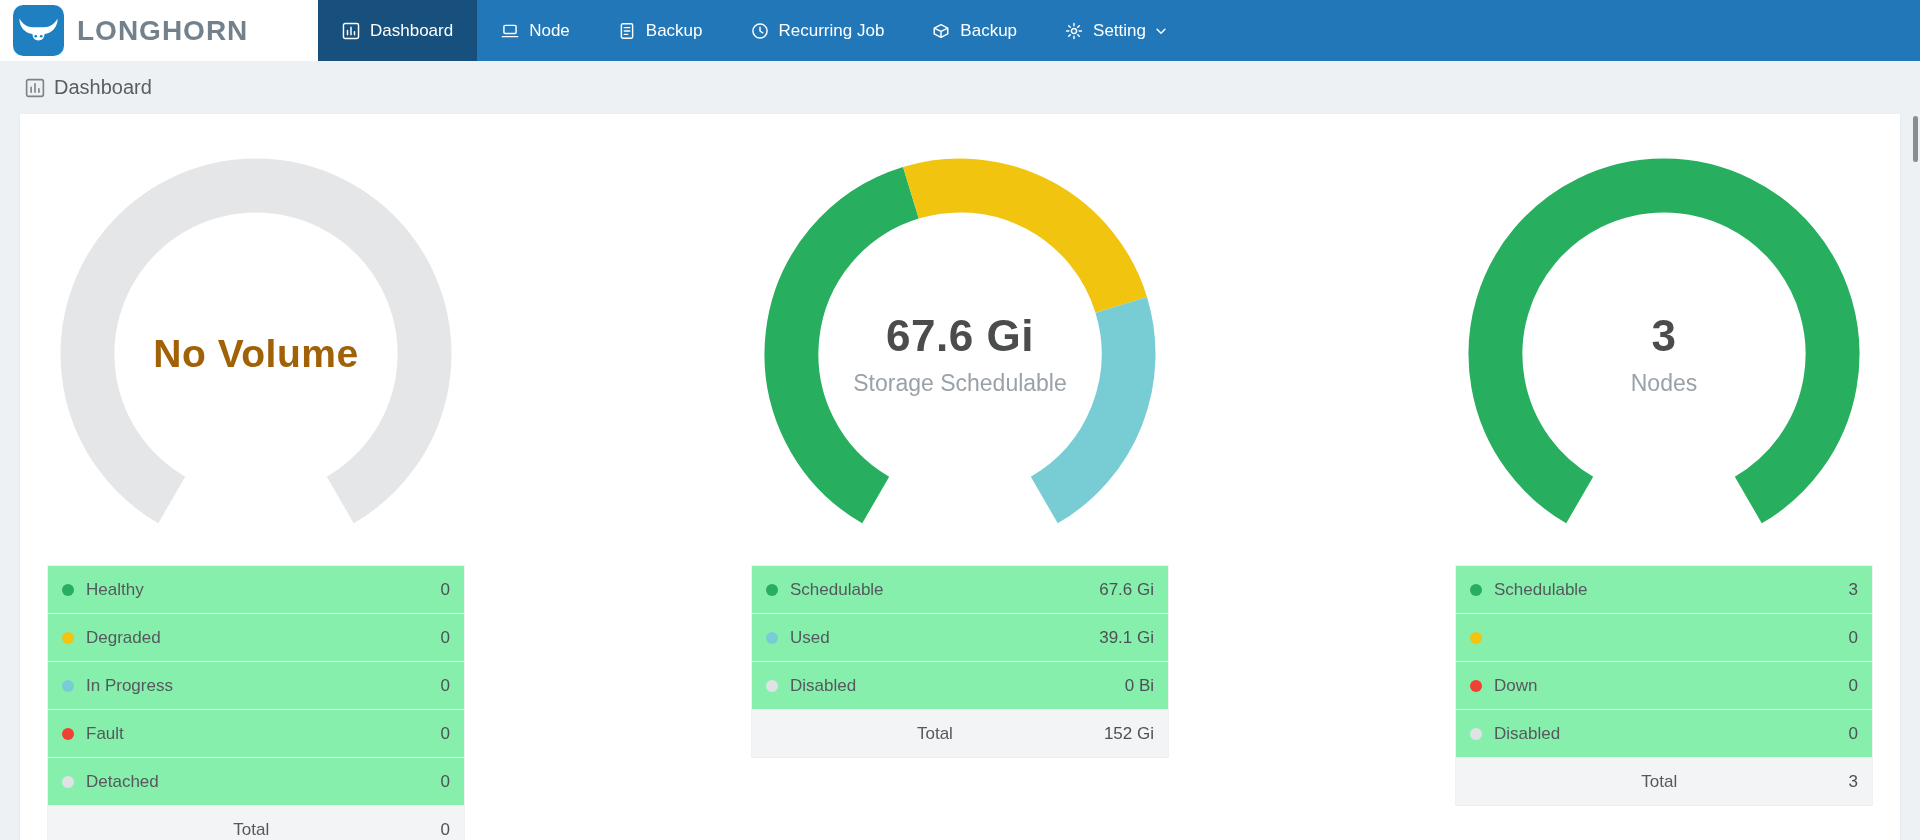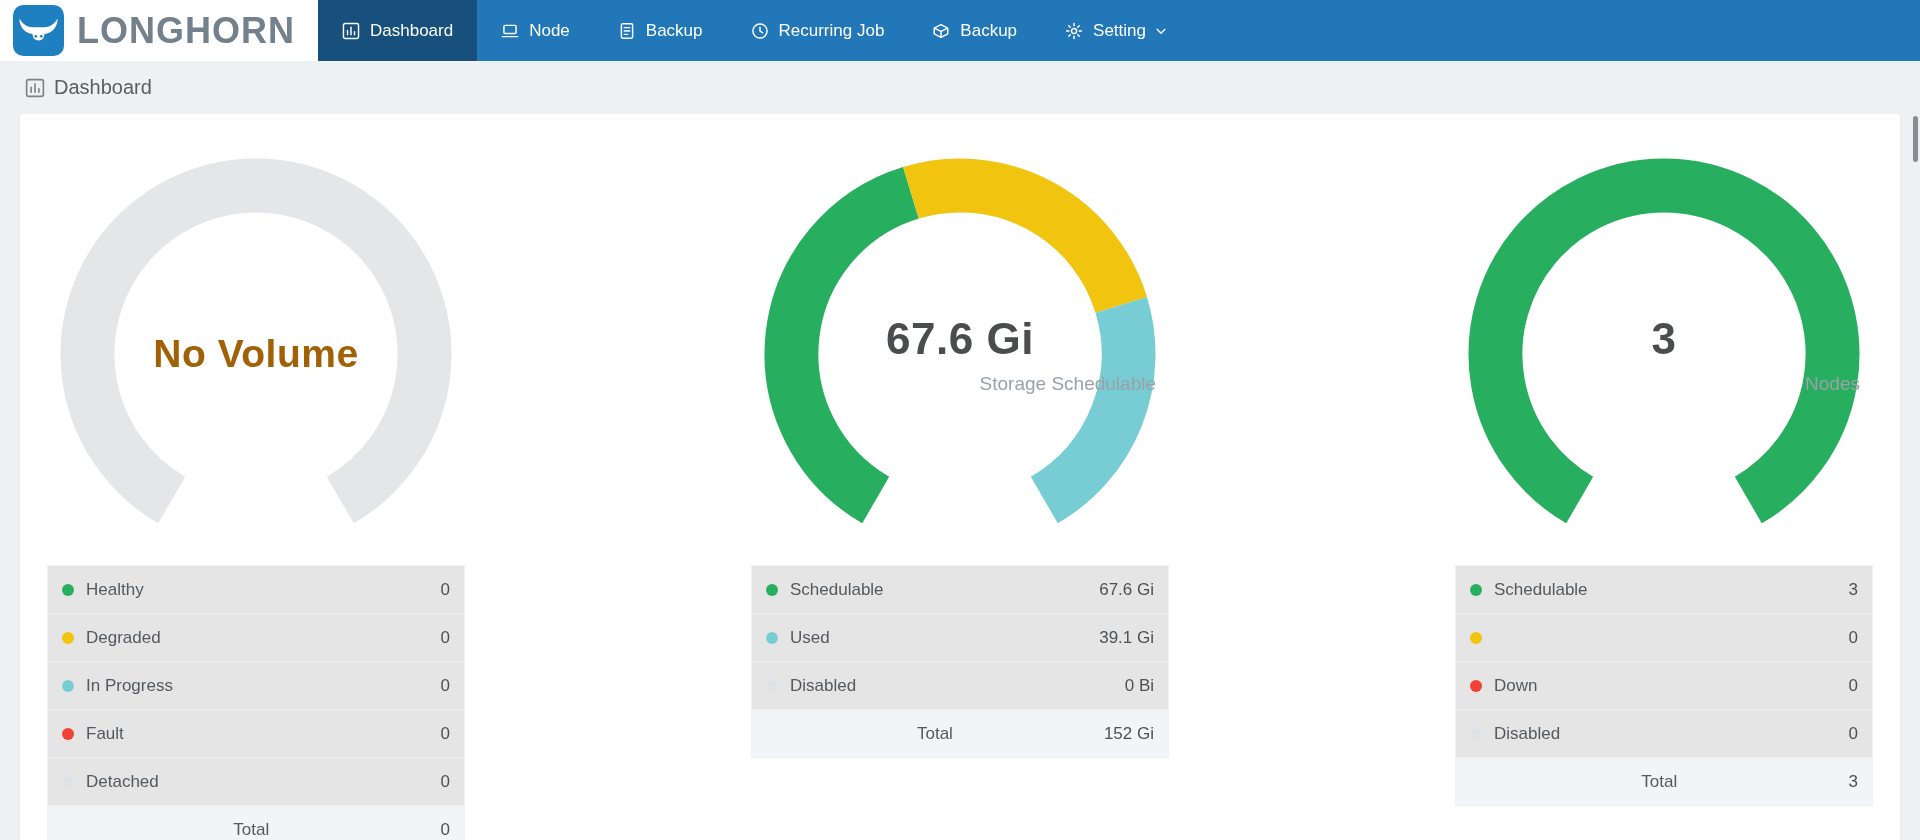--- a/index.html
+++ b/index.html
@@ -5,21 +5,21 @@
 <style>
   * { margin:0; padding:0; box-sizing:border-box; }
   html,body { width:1920px; height:840px; overflow:hidden; background:#eef1f4;
               font-family:"Liberation Sans", sans-serif; }
 
   
   .navbar { height:61px; background:var(--navbar,#2177b8); display:flex; align-items:stretch; }
   .brand { width:318px; background:#ffffff; display:flex; align-items:center; gap:13px;
            padding-left:13px; flex:none; cursor:pointer; }
   .brand-logo svg { width:51px; height:51px; display:block; }
-  .brand-name { font-size:36px; font-weight:700; color:#73818d; letter-spacing:1px; }
+  .brand-name { font-size:28px; font-weight:700; color:#73818d; letter-spacing:1px; }
   .nav { display:flex; align-items:stretch; }
   .nav-item { display:flex; align-items:center; gap:10px; padding:0 24px; color:#ffffff;
               font-size:17px; cursor:pointer; white-space:nowrap; }
   .nav-item.active { background:var(--navbar-active,#17507c); }
   .nav-icon svg { width:18px; height:18px; display:block; }
   .nav-caret svg { width:14px; height:14px; display:block; margin-left:-2px; }
 
   
   .breadcrumb { height:53px; display:flex; align-items:center; gap:9px; padding:0 25px;
                 color:#595e62; font-size:20px; }
@@ -30,26 +30,26 @@
           box-shadow:0 1px 3px rgba(0,0,0,.07); padding:44px 27px 60px; min-height:780px; }
   .charts-row { display:flex; justify-content:space-between; }
   .chart-col { width:418px; }
 
   .gauge { position:relative; width:392px; height:392px; margin:0 auto 15px; }
   .gauge svg { width:100%; height:100%; display:block; }
   .gauge-center { position:absolute; left:50%; top:50%; transform:translate(-50%,-50%);
                   text-align:center; width:100%; }
   .gauge-title { font-size:44px; font-weight:700; color:#4a4c4e; letter-spacing:.5px; }
   .gauge-title.empty { font-size:39px; color:#a16207; }
-  .gauge-subtitle { font-size:19px; color:#9aa1a7; margin-top:9px; font-weight:400;text-align:right; }
+  .gauge-subtitle { font-size:23px; color:#9aa1a7; margin-top:9px; font-weight:400; }
 
   .legend { border:1px solid #f0f1f3; border-bottom:none; }
   .legend-row { display:flex; align-items:center; height:48px; padding:0 14px;
                 border-bottom:1px solid #ecee f0; border-bottom:1px solid #eceef0;
-                font-size:17px; color:#55595d; background:#e5e5e5; }
+                font-size:17px; color:#55595d; background:#86efac; }
   .legend-row .dot { width:12px; height:12px; border-radius:50%; margin-right:12px; flex:none; }
   .legend-label { flex:1 1 auto; }
   .legend-value { margin-left:auto; color:#4d5154; }
   .legend-row.total { background:#f3f4f6;text-align:center; }
 
   .scroll-thumb { position:fixed; right:2px; top:116px; width:5px; height:46px;
                   background:#878d93; border-radius:3px; }
 </style>
 </head>
 <body>

